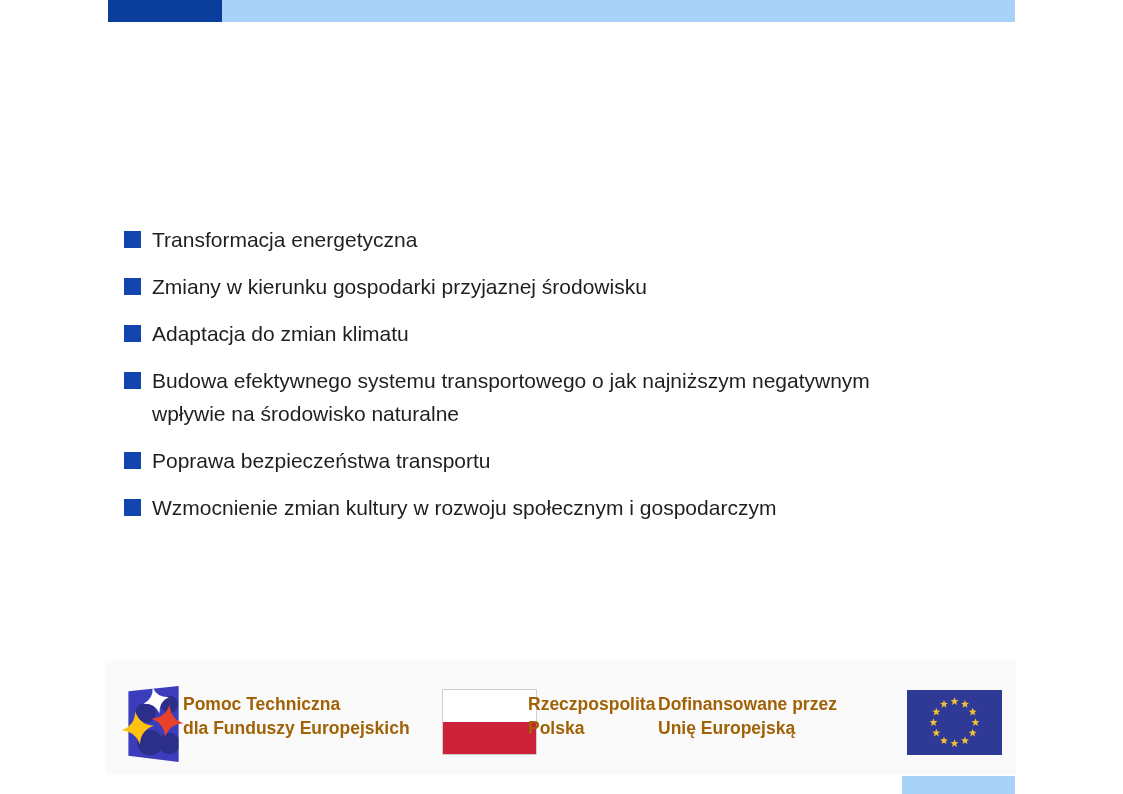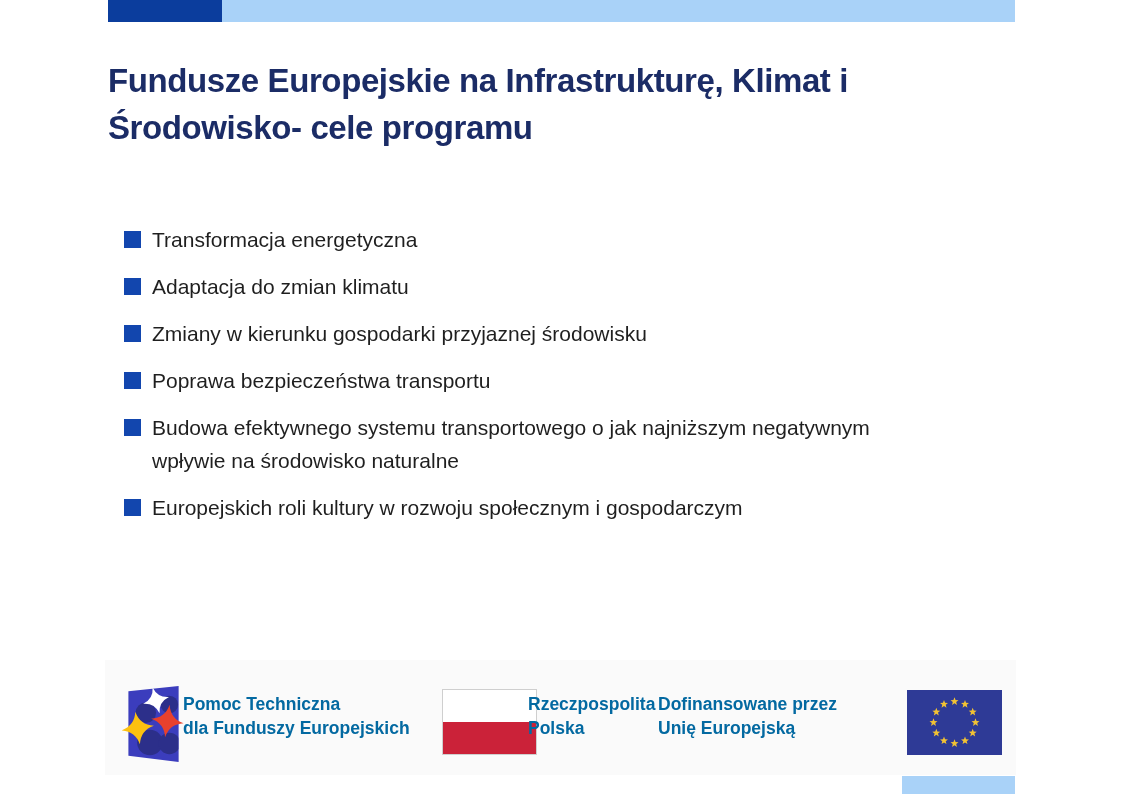--- a/index.html
+++ b/index.html
@@ -18,68 +18,66 @@
     letter-spacing:-0.4px;white-space:pre-line;
   }
   
   .bullets{position:absolute;left:108px;top:207px;width:880px;list-style:none;margin:16px;padding:0;}
   .bullets li{display:flex;margin-bottom:14px;font-size:21px;line-height:33px;color:#1f1f1f;}
   .bullet-sq{flex:none;width:17px;height:17px;background:#1246ae;margin-top:8px;margin-right:11px;}
   .bullet-txt{white-space:pre-line;}
   
   .footer{position:absolute;left:105px;top:660px;width:911px;height:115px;background:#fafafa;}
   .fe-logo{position:absolute;left:17px;top:23px;width:62px;height:82px;}
-  .label{position:absolute;font-size:17.5px;font-weight:bold;line-height:24px;color:#0369a1;white-space:pre-line;}
+  .label{position:absolute;font-size:17.5px;font-weight:bold;line-height:24px;color:#a16207;white-space:pre-line;}
   .lbl-pomoc{left:78px;top:32px;}
   .pl-flag{position:absolute;left:337px;top:29px;width:93px;height:64px;border:1px solid #cfcfcf;background:#ffffff;}
   .pl-flag .red{position:absolute;left:0;bottom:0;width:100%;height:50%;background:#cb2239;}
   .lbl-rp{left:423px;top:32px;}
   .lbl-eu{left:553px;top:32px;width:260px;text-align:left;}
   .eu-flag{position:absolute;left:802px;top:30px;width:95px;height:65px;}
   
   .bottombar{position:absolute;left:902px;top:776px;width:113px;height:18px;background:#a9d2f8;}
 </style>
 </head>
 <body>
 
 <div class="page">
 
   <div class="topbar">
     <div class="seg-dark"></div>
     <div class="seg-light"></div>
   </div>
 
-  <h1 class="title" style="margin:0">Fundusze Europejskie na Infrastrukturę, Klimat i
-Środowisko- cele programu</h1>
 
   <ul class="bullets">
     <li>
       <span class="bullet-sq"></span>
       <span class="bullet-txt">Transformacja energetyczna</span>
     </li>
     <li>
       <span class="bullet-sq"></span>
-      <span class="bullet-txt">Adaptacja do zmian klimatu</span>
-    </li>
-    <li>
-      <span class="bullet-sq"></span>
       <span class="bullet-txt">Zmiany w kierunku gospodarki przyjaznej środowisku</span>
     </li>
     <li>
       <span class="bullet-sq"></span>
-      <span class="bullet-txt">Poprawa bezpieczeństwa transportu</span>
+      <span class="bullet-txt">Adaptacja do zmian klimatu</span>
     </li>
     <li>
       <span class="bullet-sq"></span>
       <span class="bullet-txt">Budowa efektywnego systemu transportowego o jak najniższym negatywnym
 wpływie na środowisko naturalne</span>
     </li>
     <li>
       <span class="bullet-sq"></span>
-      <span class="bullet-txt">Europejskich roli kultury w rozwoju społecznym i gospodarczym</span>
+      <span class="bullet-txt">Poprawa bezpieczeństwa transportu</span>
+    </li>
+    <li>
+      <span class="bullet-sq"></span>
+      <span class="bullet-txt">Wzmocnienie zmian kultury w rozwoju społecznym i gospodarczym</span>
     </li>
   </ul>
 
   <div class="footer">
 
     <svg class="fe-logo" viewBox="0 0 56 80" aria-hidden="true">
       <defs>
         <clipPath id="feclip">
             <polygon points="4,8 53,3 53,77 4,71"></polygon>
           </clipPath>

